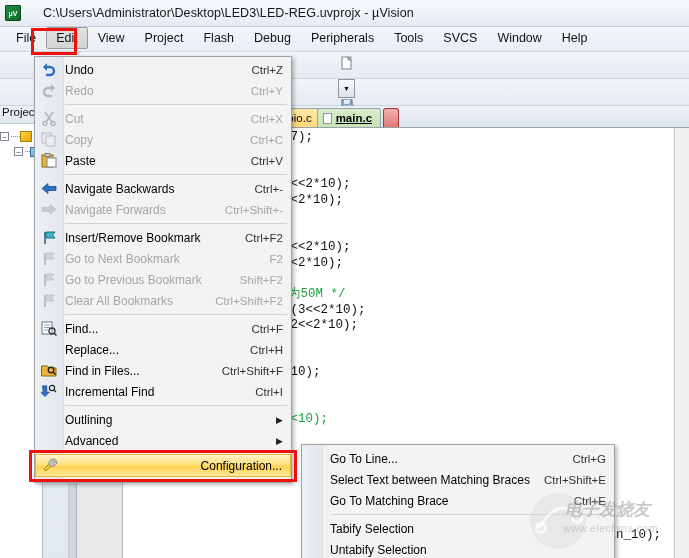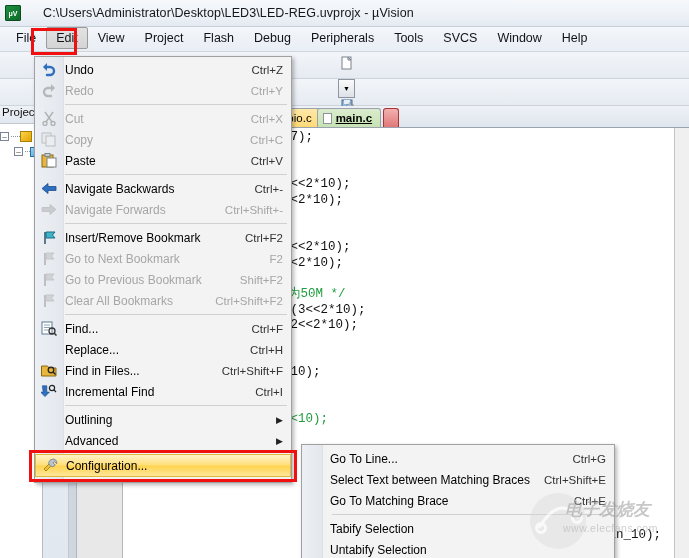--- a/index.html
+++ b/index.html
@@ -273,20 +273,21 @@
   }
   .mi-sep {
     position: relative; z-index: 2;
     height: 1px; background: #d0d0d0;
     margin: 3px 4px 3px 30px;
   }
   .mi.highlight {
     background: linear-gradient(180deg,#fff4c9 0%, #ffdf7a 48%, #ffd34e 52%, #ffe79b 100%);
     border: 1px solid #e0b73a;
     height: 23px;
+    text-align: right;
   }
   #config-box {
     position: absolute; z-index: 3;
     left: -6px; right: -6px; top: -4px; height: 32px;
     border: 3px solid #f01010;
     pointer-events: none;
   }
   #config-wrap { position: relative; margin: 3px 0; }
 
   

